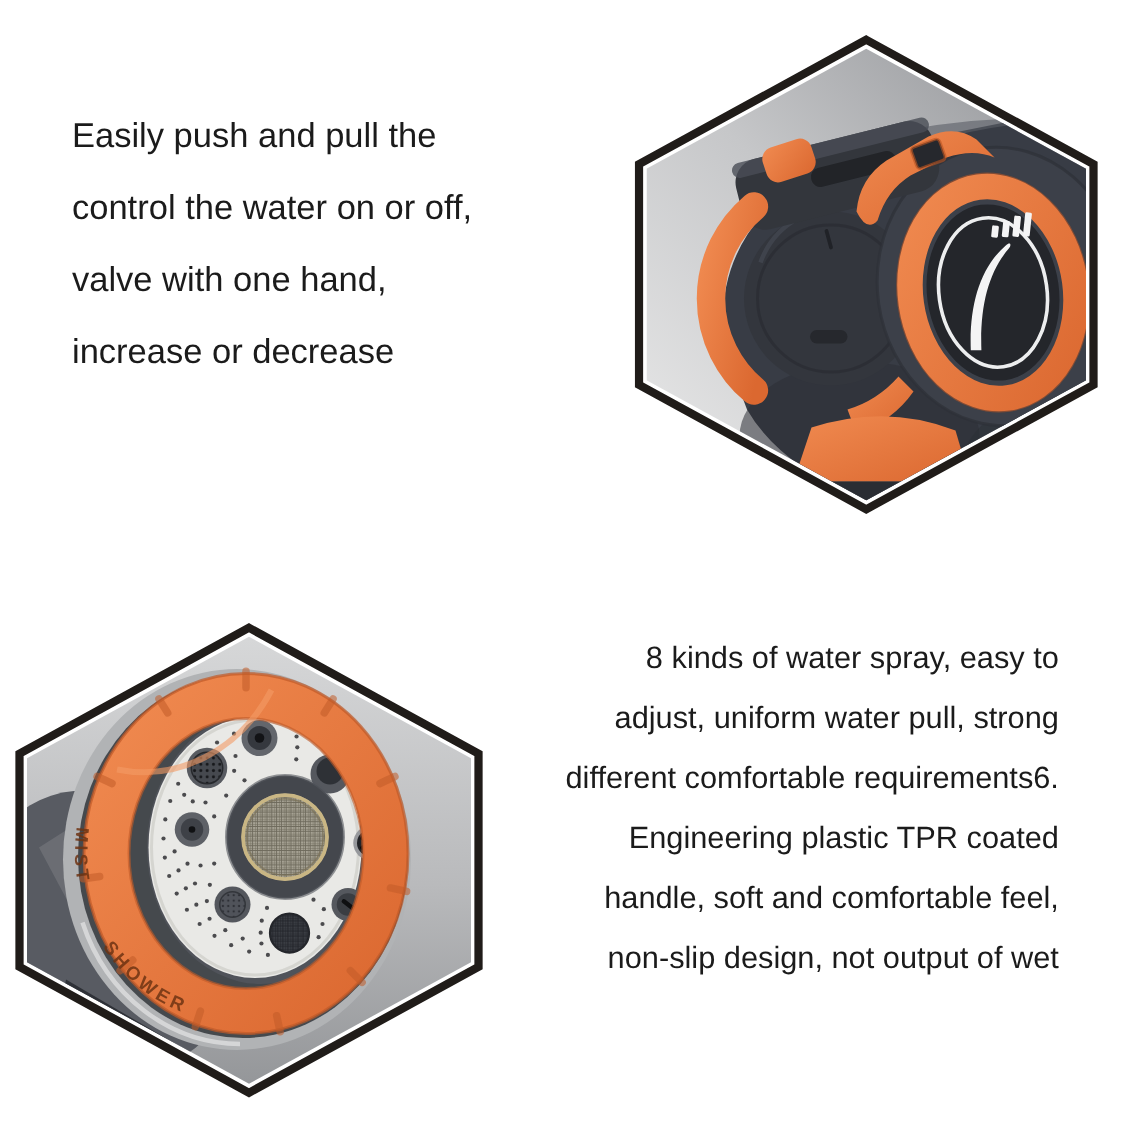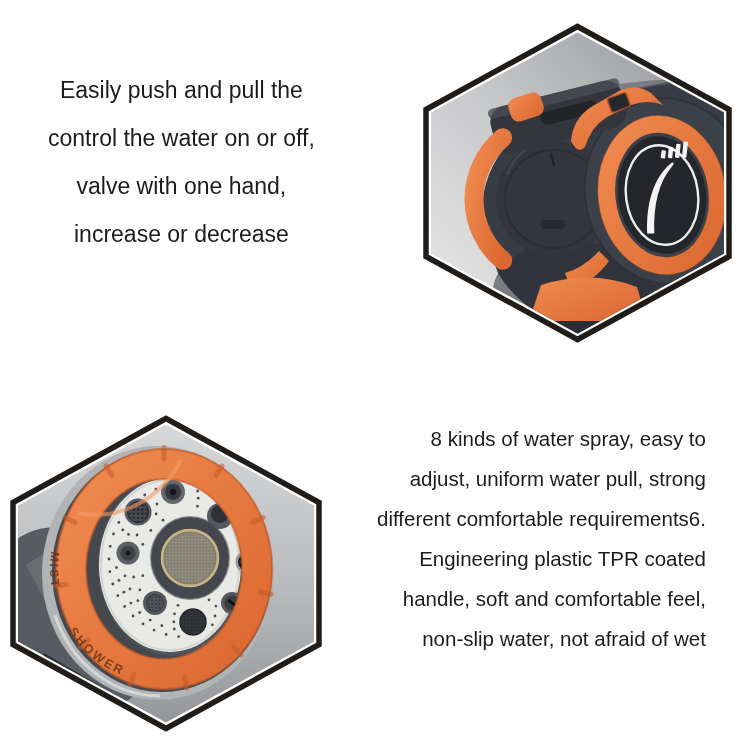--- a/index.html
+++ b/index.html
@@ -5,21 +5,21 @@
   html,body{margin:0;padding:0;}
   body{
     width:750px;height:750px;overflow:hidden;position:relative;
     background:#FFFFFF;
     font-family:"Liberation Sans","DejaVu Sans",sans-serif;
   }
   .canvas{position:absolute;inset:0;}
   .text-block p{margin:0;white-space:nowrap;color:#1B1B1B;}
   .tb-valve{
     position:absolute;left:48px;top:66px;
-    font-size:23px;line-height:48px;text-align:center;
+    font-size:23px;line-height:48px;
   }
   .tb-spray{
     position:absolute;left:377px;top:419px;
     font-size:20.5px;line-height:40px;text-align:right;
   }
   .hex{position:absolute;}
   .hex-valve{left:423px;top:23px;width:309px;height:320px;}
   .hex-spray{left:10px;top:415px;width:312px;height:317px;}
   .hex svg{display:block;width:100%;height:100%;}
 </style>
@@ -302,16 +302,16 @@
       </g>
     </svg>
   </div>
 
   <div class="text-block tb-spray">
     <p>8 kinds of water spray, easy to</p>
     <p>adjust, uniform water pull, strong</p>
     <p>different comfortable requirements6.</p>
     <p>Engineering plastic TPR coated</p>
     <p>handle, soft and comfortable feel,</p>
-    <p>non-slip water, not afraid of wet</p>
+    <p>non-slip design, not output of wet</p>
   </div>
 
 </div>
 
 </body></html>

